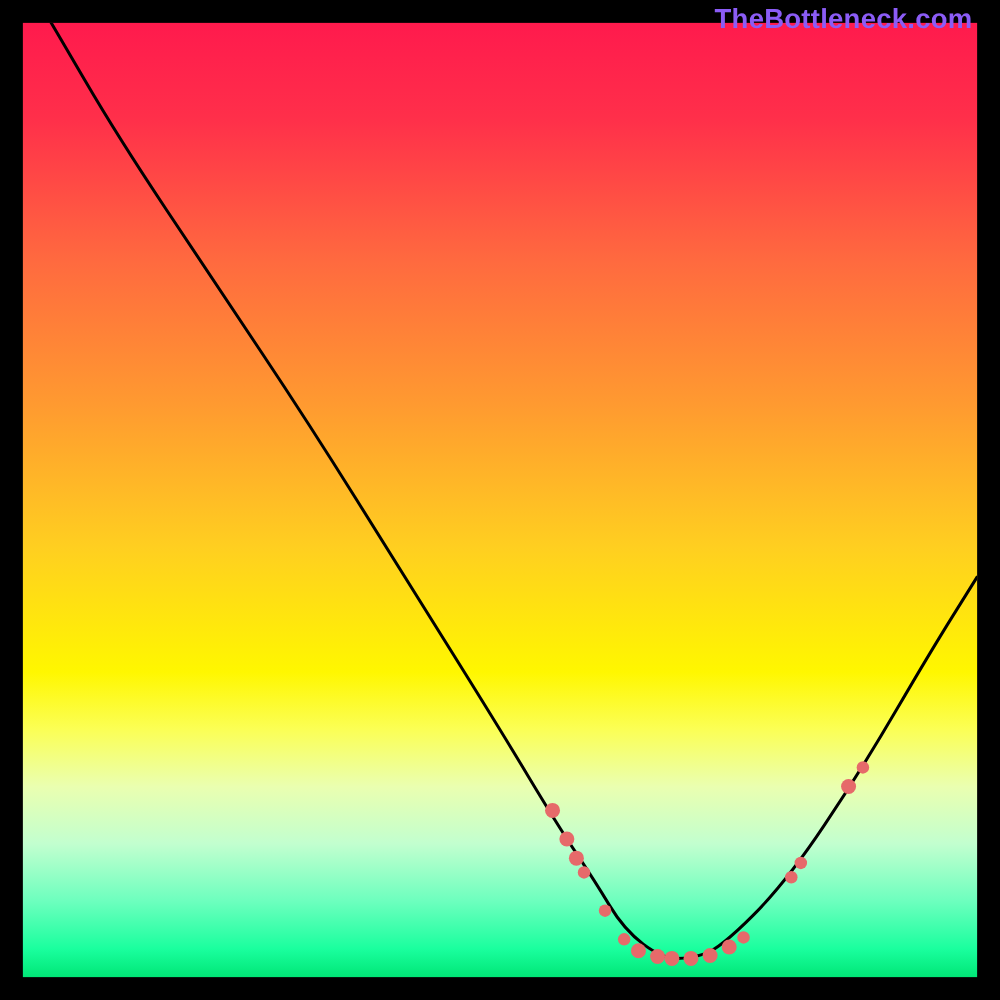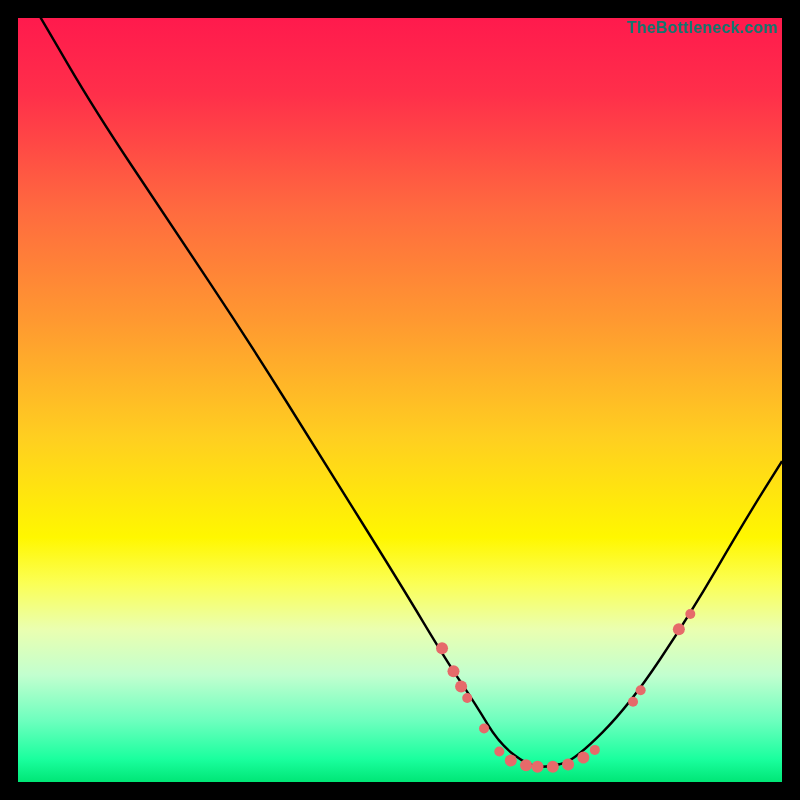--- a/index.html
+++ b/index.html
@@ -25,27 +25,26 @@
     top: 18px;
     left: 18px;
     width: 764px;
     height: 764px;
     overflow: hidden;
   }
   .watermark {
     position: absolute;
     top: 2px;
     right: 22px;
-    color: #0f766e;
-    font-size: 16px;
+    color: #8b5cf6;
+    font-size: 22px;
     font-weight: 600;
     letter-spacing: 0.2px;
     z-index: 50;
     user-select: none;
-    margin-top: 17px;
   }
   svg {
     position: absolute;
     top: 0;
     left: 0;
   }
 </style>
 </head>
 <body>
 

